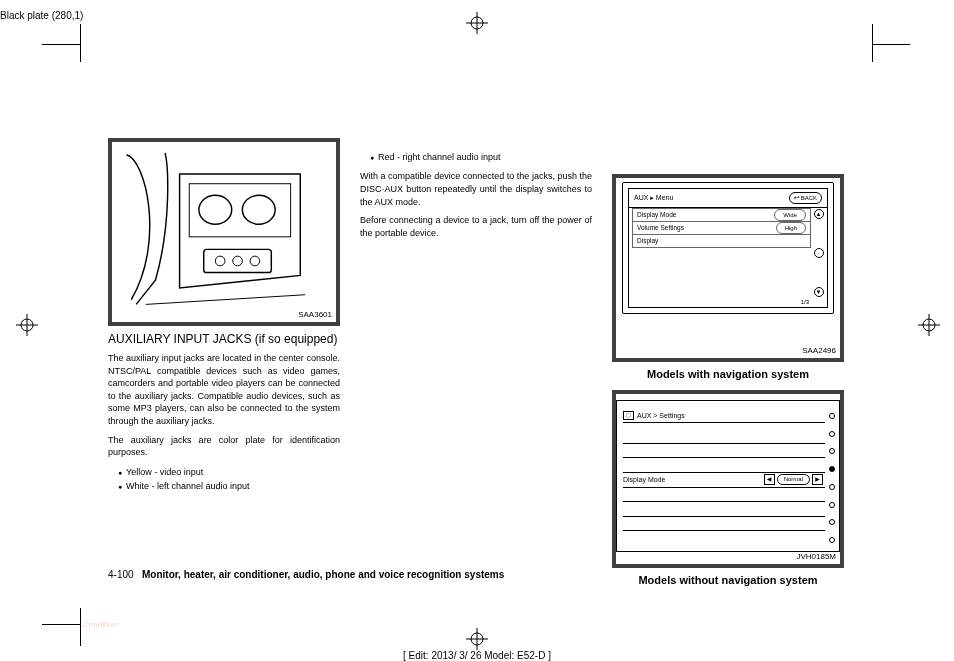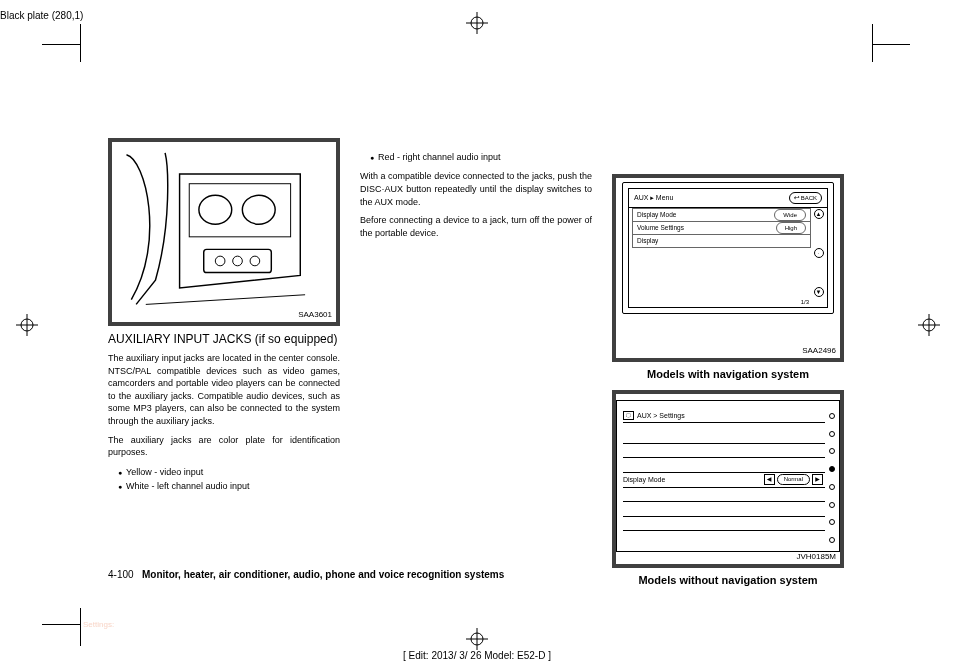--- a/index.html
+++ b/index.html
@@ -445,14 +445,14 @@
         </div>
         <span class="fig-caption">JVH0185M</span>
       </div>
       <div class="screen-caption">Models without navigation system</div>
     </div>
   </div>
 
   <div class="page-footer-num">4-100</div>
   <div class="page-footer-title">Monitor, heater, air conditioner, audio, phone and voice recognition systems</div>
   <div class="edit-line">[ Edit: 2013/ 3/ 26  Model: E52-D ]</div>
-  <div class="condition">Settings:</div>
+  <div class="condition">Condition:</div>
 </div>
 
 </body></html>

